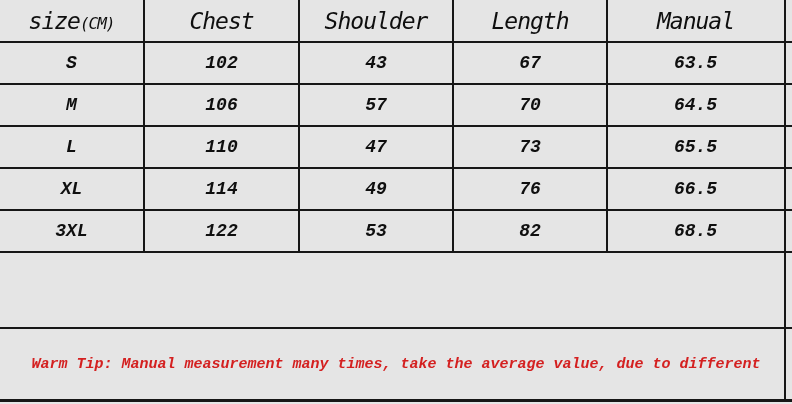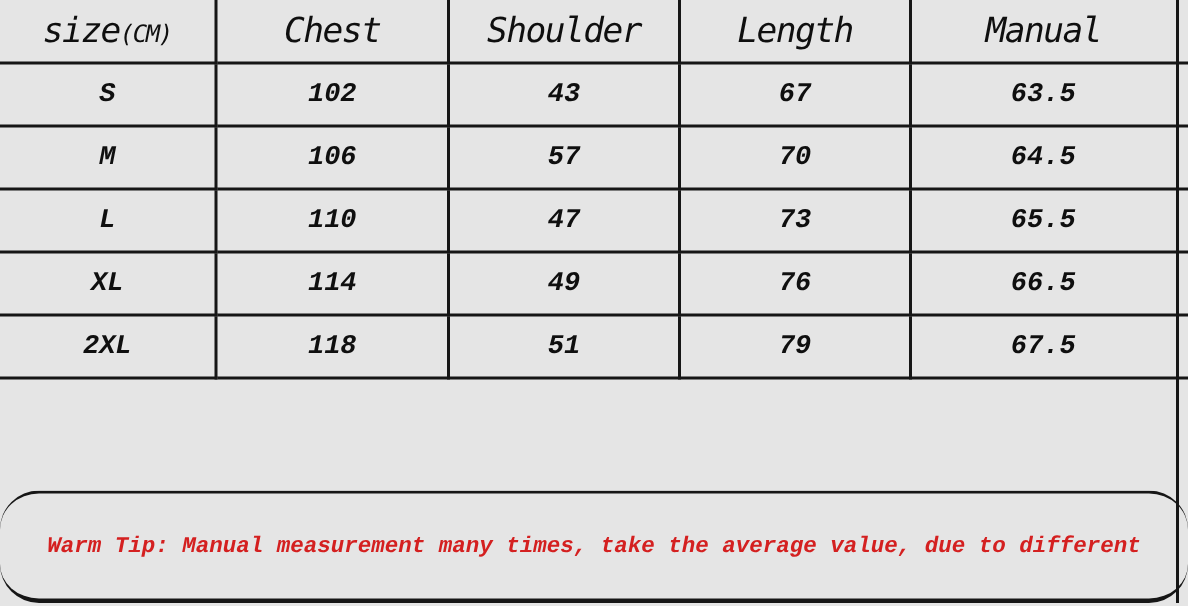--- a/index.html
+++ b/index.html
@@ -70,21 +70,20 @@
     display: flex;
     flex-direction: column;
     justify-content: center;
     align-items: center;
     text-align: center;
     font-family: "Liberation Mono", monospace;
     font-weight: bold;
     font-size: 15px;
     line-height: 25px;
     white-space: nowrap;
-    border-radius: 26px;
   }
 </style>
 </head>
 <body>
 
 <div class="canvas">
 
   <table class="size-chart">
     <colgroup>
       <col style="width:144px">
@@ -123,25 +122,25 @@
       <td>65.5</td>
     </tr>
     <tr>
       <td>XL</td>
       <td>114</td>
       <td>49</td>
       <td>76</td>
       <td>66.5</td>
     </tr>
     <tr>
-      <td>2XL</td>
-      <td>118</td>
-      <td>51</td>
-      <td>79</td>
-      <td>67.5</td>
+      <td>3XL</td>
+      <td>122</td>
+      <td>53</td>
+      <td>82</td>
+      <td>68.5</td>
     </tr>
   </tbody>
     </table>
 
   <div class="table-right-border"></div>
 
   <div class="warning-box" style="color: rgb(212, 32, 32);">
     <div>Warm Tip: Manual measurement many times, take the average value, due to different</div>
   </div>
 

